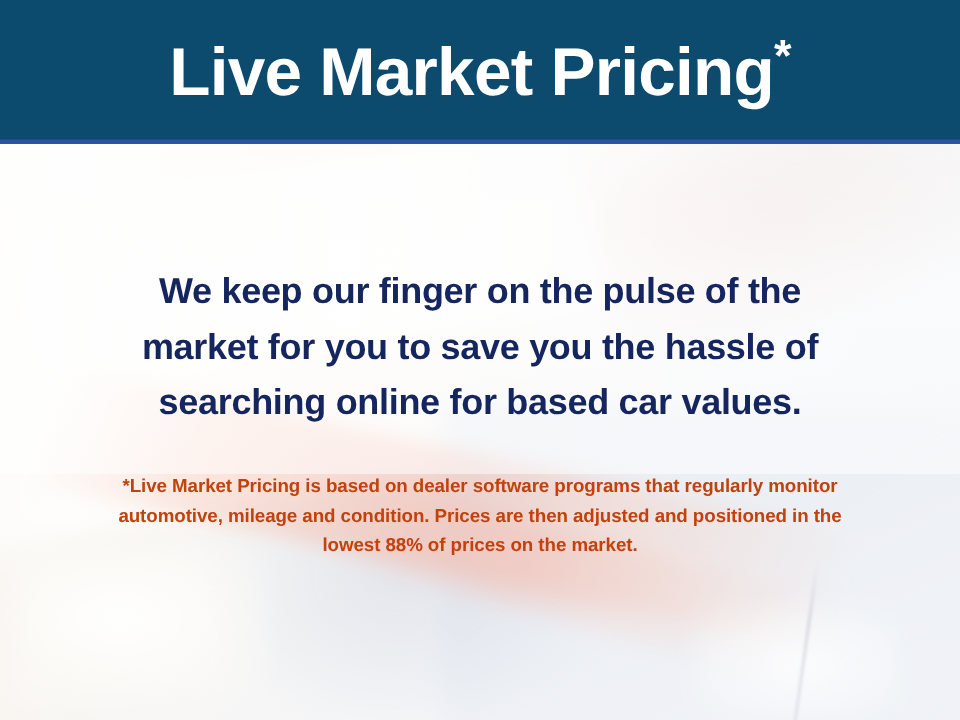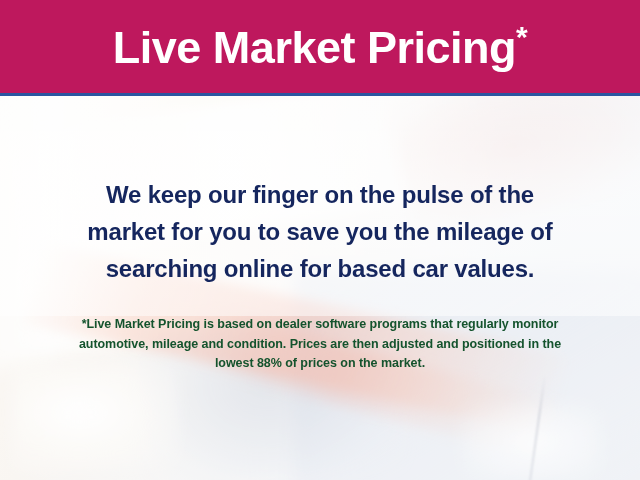--- a/index.html
+++ b/index.html
@@ -198,21 +198,21 @@
       rgba(255,255,255,0.50) 100%);
   }
 
   
   .header {
     position: absolute;
     left: 0;
     top: 0;
     width: 100%;
     height: 96px;
-    background: #be185d;
+    background: #0c4a6e;
     display: flex;
     align-items: center;
     justify-content: center;
     box-sizing: border-box;
   }
   .header-rule {
     position: absolute;
     left: 0;
     top: 93px;
     width: 100%;
@@ -265,21 +265,21 @@
     white-space: nowrap;
   }
 
   
   .disclaimer {
     position: absolute;
     left: 0;
     top: 219px;
     width: 100%;
     text-align: center;
-    color: #14532d;
+    color: #c2410c;
     font-size: 12.5px;
     font-weight: 700;
     line-height: 19.5px;
     letter-spacing: -0.05px;
     padding: 0 18px;
     box-sizing: border-box;
   }
   .disclaimer-line {
     display: block;
     white-space: nowrap;
@@ -308,21 +308,21 @@
 
   <div class="header">
     <h1 class="header-title"><span>Live Market Pricing</span><span class="asterisk">*</span></h1>
   </div>
   <div class="header-rule"></div>
 
   <div class="content">
 
     <div class="headline">
       <span class="headline-line">We keep our finger on the pulse of the</span>
-      <span class="headline-line">market for you to save you the mileage of</span>
+      <span class="headline-line">market for you to save you the hassle of</span>
       <span class="headline-line">searching online for based car values.</span>
     </div>
 
     <div class="disclaimer">
       <span class="disclaimer-line">*Live Market Pricing is based on dealer software programs that regularly monitor</span>
       <span class="disclaimer-line">automotive, mileage and condition. Prices are then adjusted and positioned in the</span>
       <span class="disclaimer-line">lowest 88% of prices on the market.</span>
     </div>
 
   </div>

